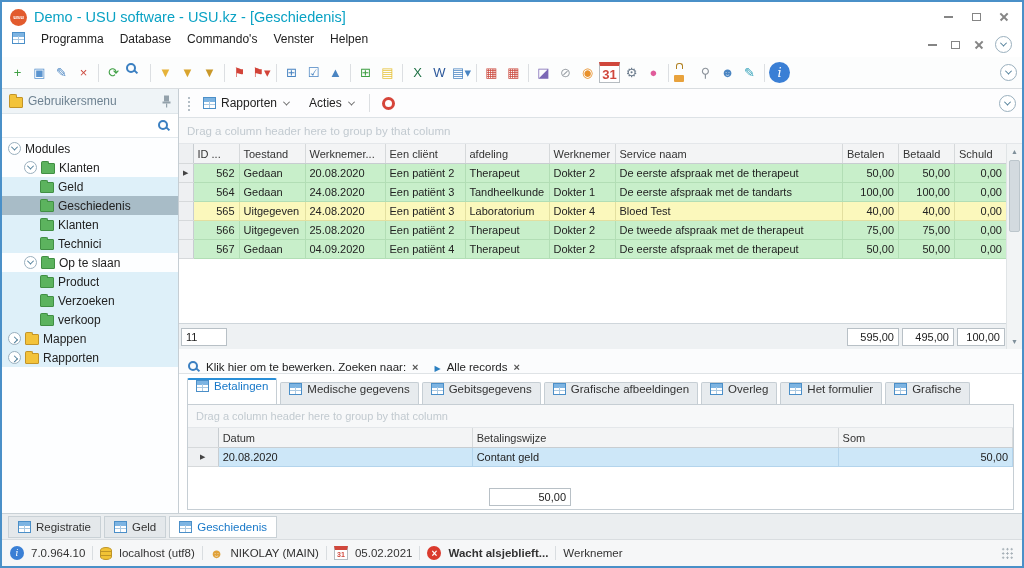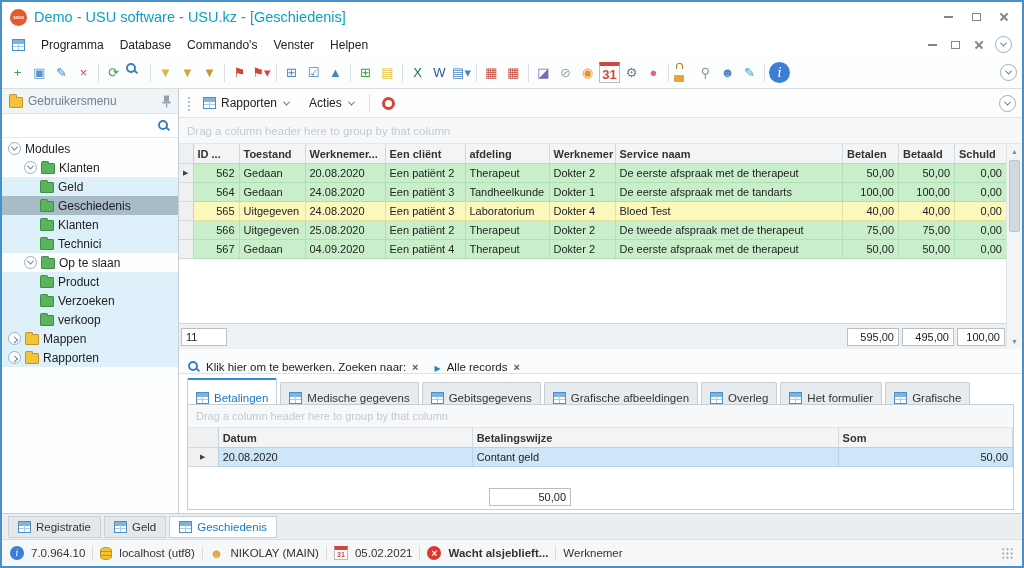--- a/index.html
+++ b/index.html
@@ -13,21 +13,21 @@
   .title{font-size:14.5px;color:#0aa2c4;white-space:nowrap}
   .wctrls{margin-left:auto;display:flex;gap:12px;padding-right:2px}
   .wbtn{width:16px;height:16px;display:flex;align-items:center;justify-content:center}
   .ibar{width:9px;height:2px;background:#858585;display:block}
   .ibox{width:9px;height:8px;border:1.5px solid #858585;box-sizing:border-box;display:block}
   .ix{position:relative;width:10px;height:10px;display:block}
   .ix::before,.ix::after{content:"";position:absolute;top:4px;left:0;width:10px;height:1.6px;background:#858585}
   .ix::before{transform:rotate(45deg)}.ix::after{transform:rotate(-45deg)}
 
   
-  .menubar{height:25px;flex:none;display:flex;align-items:center;gap:16px;padding:0 10px;background:#fff}
+  .menubar{height:25px;flex:none;display:flex;gap:16px;padding:0 10px;background:#fff}
   .mitem{color:#222;cursor:default}
   .mbtns{margin-left:auto;display:flex;gap:10px;align-items:center}
   .mbtn{width:13px;height:13px;display:flex;align-items:center;justify-content:center}
 
   
   .overflow{width:15px;height:15px;border-radius:50%;border:1px solid #9ab0be;display:flex;align-items:center;justify-content:center;flex:none;background:#fff}
   .chv{width:4px;height:4px;border-right:1.4px solid #4a7a96;border-bottom:1.4px solid #4a7a96;transform:rotate(45deg) translate(-1px,-1px);display:block}
   .chv.right{transform:rotate(-45deg) translate(-1px,1px)}
   .chv.small{margin-left:2px;border-color:#666}
   .mag{position:relative;width:13px;height:13px;flex:none}
@@ -73,21 +73,21 @@
   .handle{width:4px;height:15px;background:radial-gradient(#b4bec6 1px,transparent 1.2px);background-size:4px 4px;flex:none}
   .abtn{display:flex;align-items:center;gap:5px;padding:3px 8px;border-radius:2px;color:#222;cursor:default}
   .rec{width:13px;height:13px;border-radius:50%;box-sizing:border-box;border:3.5px solid #d6453a;background:#fff;margin-left:5px;flex:none}
   .groupby{height:25px;flex:none;display:flex;align-items:center;padding-left:8px;font-size:11.5px;color:#c2cad0;background:#f7f8f9;border-bottom:1px solid #e4e7ea;white-space:nowrap;overflow:hidden}
   .groupby.sm{height:22px;font-size:11px}
 
   
   .gridwrap{flex:1;min-height:0;position:relative;display:flex;flex-direction:column;background:#fff}
   .gridscroll{flex:1;overflow:hidden;margin-right:15px}
   table.grid{border-collapse:collapse;table-layout:fixed;width:100%}
-  .grid th{height:19px;background:#f3f4f5;border-right:1px solid #d6d9db;border-bottom:1px solid #c8cdd1;font-weight:bold;text-align:left;padding:0 4px;font-size:11px;color:#333;overflow:hidden;white-space:nowrap}
+  .grid th{height:19px;background:#f3f4f5;border-right:1px solid #d6d9db;border-bottom:1px solid #c8cdd1;font-weight:normal;text-align:left;padding:0 4px;font-size:11px;color:#333;overflow:hidden;white-space:nowrap}
   .grid td{height:18px;border-right:1px solid #d2d6d9;border-bottom:1px solid #e2e5e7;padding:0 4px;font-size:11px;overflow:hidden;white-space:nowrap}
   .grid td.selcell,.grid th.selcell{background:#eef0f2;border-right:1px solid #c8cdd1;border-bottom:1px solid #d6d9db;text-align:center;font-size:7px;color:#444;padding:0}
   tr.green td{background:#c8efca;border-bottom-color:#b2deb5;border-right-color:#b2deb5}
   tr.yellow td{background:#fbf8bc;border-bottom-color:#e3dfa0;border-right-color:#e3dfa0}
   tr.blue td{background:#cde7f8;border-bottom-color:#b3d4ec;border-right-color:#b3d4ec}
   tr.green td.selcell,tr.yellow td.selcell,tr.blue td.selcell{background:#eef0f2}
   .num{text-align:right}
   .gfooter{height:25px;flex:none;display:flex;align-items:center;gap:3px;background:#eef1f3;border-top:1px solid #cfd6db;padding:0 17px 0 2px}
   .fbox{box-sizing:border-box;border:1px solid #b8c0c6;background:#fff;height:18px;line-height:16px;font-size:11px;padding:0 4px}
   .fbox.count{width:46px}
@@ -101,21 +101,21 @@
 
   
   .filterbar{height:24px;flex:none;display:flex;align-items:flex-end;gap:6px;padding:0 8px;background:#fbfcfd;border-bottom:1px solid #dfe3e6}
   .ftext{font-size:11.5px;color:#222;white-space:nowrap}
   .fx{color:#555;font-size:11px;font-weight:bold;display:flex;line-height:1}
   .farrow{margin-left:10px;display:flex}
   .farrow::before{content:"▶";font-size:8px;color:#2a7fc0}
 
   
   .dtabs{height:27px;flex:none;display:flex;align-items:flex-end;gap:3px;padding:3px 0 0 8px;background:#fff;overflow:hidden}
-  .dtab{display:flex;align-items:flex-end;gap:5px;height:21px;padding:0 8px;background:#e7ebee;border:1px solid #c6ced4;border-bottom:none;font-size:11.5px;color:#333;border-radius:2px 2px 0 0;white-space:nowrap;cursor:default}
+  .dtab{display:flex;align-items:flex-start;gap:5px;height:21px;padding:0 8px;background:#e7ebee;border:1px solid #c6ced4;border-bottom:none;font-size:11.5px;color:#333;border-radius:2px 2px 0 0;white-space:nowrap;cursor:default}
   .dtab.active{background:#fff;color:#1878c8;height:24px;border-top:2px solid #2a8fd8}
   .detailwrap{height:104px;flex:none;margin:0 8px 3px 8px;border:1px solid #c6ced4;display:flex;flex-direction:column;background:#fff;overflow:hidden}
   .dgrid{width:383px}
   .dfooter{height:24px;flex:none;display:flex;align-items:center;padding-left:301px}
   .fbox.dtotal{width:82px;text-align:right}
 
   
   .btabs{height:24px;flex:none;display:flex;align-items:center;gap:3px;padding:1px 0 0 6px;background:#ebeef0;border-top:1px solid #c9d1d6}
   .btab{display:flex;align-items:center;gap:5px;height:20px;padding:0 9px;background:#e4e8eb;border:1px solid #c9d1d6;font-size:11.5px;color:#333;cursor:default}
   .btab.active{background:#fff;color:#1878c8}

